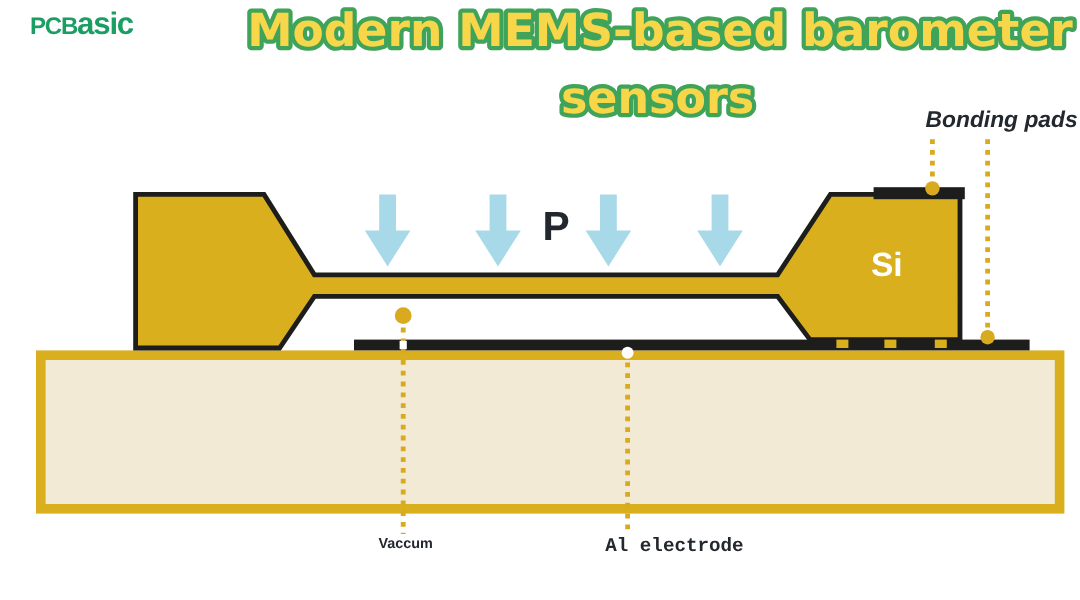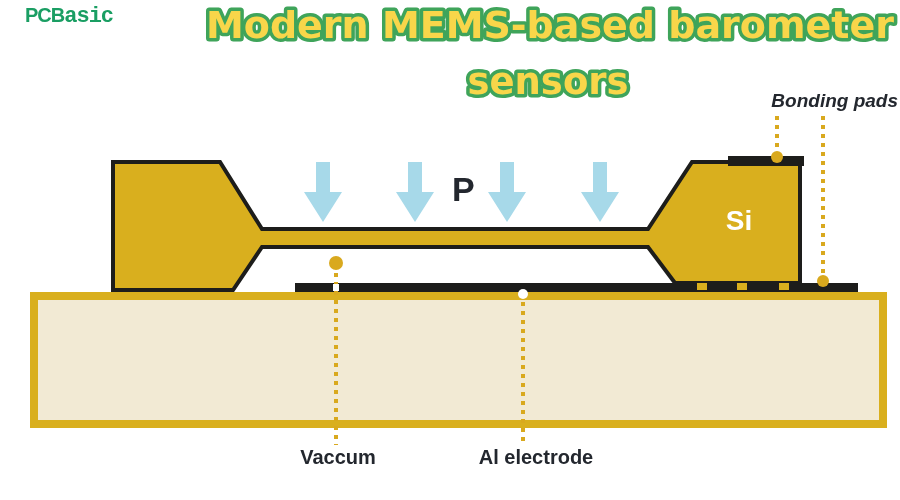--- a/index.html
+++ b/index.html
@@ -29,21 +29,21 @@
   .f-dotgold{fill:var(--gold-dark);}
   .s-outline{stroke:var(--outline);stroke-width:4;stroke-linejoin:miter;}
   .leader{stroke:var(--gold-dark);stroke-width:4;stroke-dasharray:4 5;fill:none;}
   .logo{
     position:absolute;left:25px;top:4px;
     color:var(--logo-green);
     font-weight:800;letter-spacing:-1px;
     white-space:nowrap;
   }
   .logo .p1{font-size:20px;}
-  .logo .p2{font-size:22px;font-family:Liberation Mono, monospace;}
+  .logo .p2{font-size:26px;}
   .title-svg{position:absolute;left:195px;top:0;}
   .title-text{
     font-family:"DejaVu Sans","Liberation Sans",sans-serif;
     font-weight:bold;
     fill:var(--title-yellow);
     stroke:var(--title-green);
     stroke-width:7;
     paint-order:stroke;
     stroke-linejoin:round;
     text-anchor:middle;
@@ -54,22 +54,22 @@
     font-weight:bold;
     white-space:nowrap;
   }
   .lbl-p{left:452px;top:170px;font-size:34px;font-weight:800;}
   .lbl-si{
     left:739px;top:221px;transform:translate(-50%,-50%);
     color:#fff;font-size:28px;font-weight:800;
   }
   .lbl-bonding{right:2px;top:90px;font-size:19px;font-style:italic;}
   .lbl-glass{left:57px;top:322px;font-size:19px;letter-spacing:0.5px;}
-  .lbl-vaccum{left:338px;top:446px;transform:translateX(-50%);font-size:20px;}
-  .lbl-electrode{left:536px;top:446px;transform:translateX(-50%);font-size:20px;}
+  .lbl-vaccum{left:338px;top:446px;transform:translateX(-50%);font-size:12px;}
+  .lbl-electrode{left:562px;top:446px;transform:translateX(-50%);font-size:16px;font-family:Liberation Mono, monospace;}
 </style>
 </head>
 <body>
 
 <div class="canvas">
 
   <svg class="diagram-svg" width="900" height="500" viewBox="0 0 900 500">
 
     <rect x="30" y="292" width="857" height="136" class="f-gold"></rect>
     <rect x="38" y="300" width="841" height="120" class="f-cream"></rect>

